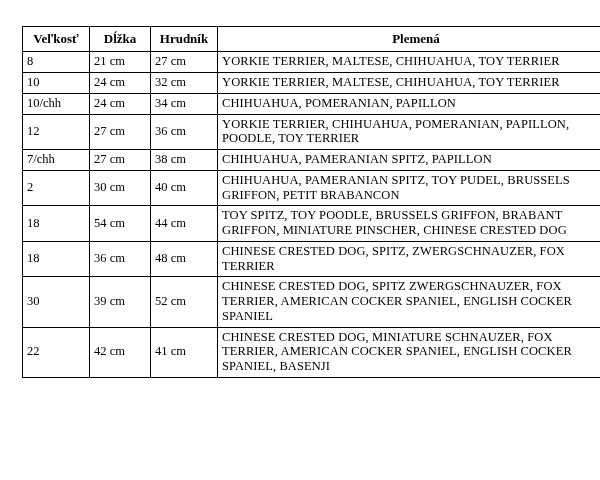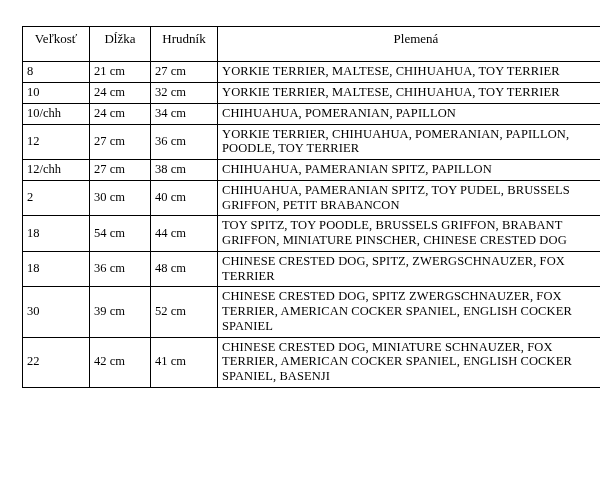--- a/index.html
+++ b/index.html
@@ -32,24 +32,24 @@
     padding: 2px 4px 3px 4px;
     font-size: 12.5px;
     line-height: 1.18;
     vertical-align: middle;
     text-align: left;
     font-weight: normal;
     white-space: normal;
   }
   table.size-table th {
     text-align: center;
-    font-weight: normal;
+    font-weight: bold;
     font-size: 13px;
     padding-top: 4px;
-    padding-bottom: 15px;
+    padding-bottom: 5px;
   }
   th.col-size   { width: 58px; }
   th.col-length { width: 52px; }
   th.col-chest  { width: 58px; }
   th.col-breeds { width: 388px; }
 
   td.cell-size,
   td.cell-length,
   td.cell-chest {
     white-space: nowrap;
@@ -90,21 +90,21 @@
         <td class="cell-chest">34 cm</td>
         <td class="cell-breeds">CHIHUAHUA, POMERANIAN, PAPILLON</td>
       </tr>
       <tr>
         <td class="cell-size">12</td>
         <td class="cell-length">27 cm</td>
         <td class="cell-chest">36 cm</td>
         <td class="cell-breeds">YORKIE TERRIER, CHIHUAHUA, POMERANIAN, PAPILLON, POODLE, TOY TERRIER</td>
       </tr>
       <tr>
-        <td class="cell-size">12/chh</td>
+        <td class="cell-size">7/chh</td>
         <td class="cell-length">27 cm</td>
         <td class="cell-chest">38 cm</td>
         <td class="cell-breeds">CHIHUAHUA, PAMERANIAN SPITZ, PAPILLON</td>
       </tr>
       <tr>
         <td class="cell-size">2</td>
         <td class="cell-length">30 cm</td>
         <td class="cell-chest">40 cm</td>
         <td class="cell-breeds">CHIHUAHUA, PAMERANIAN SPITZ, TOY PUDEL, BRUSSELS GRIFFON, PETIT BRABANCON</td>
       </tr>

